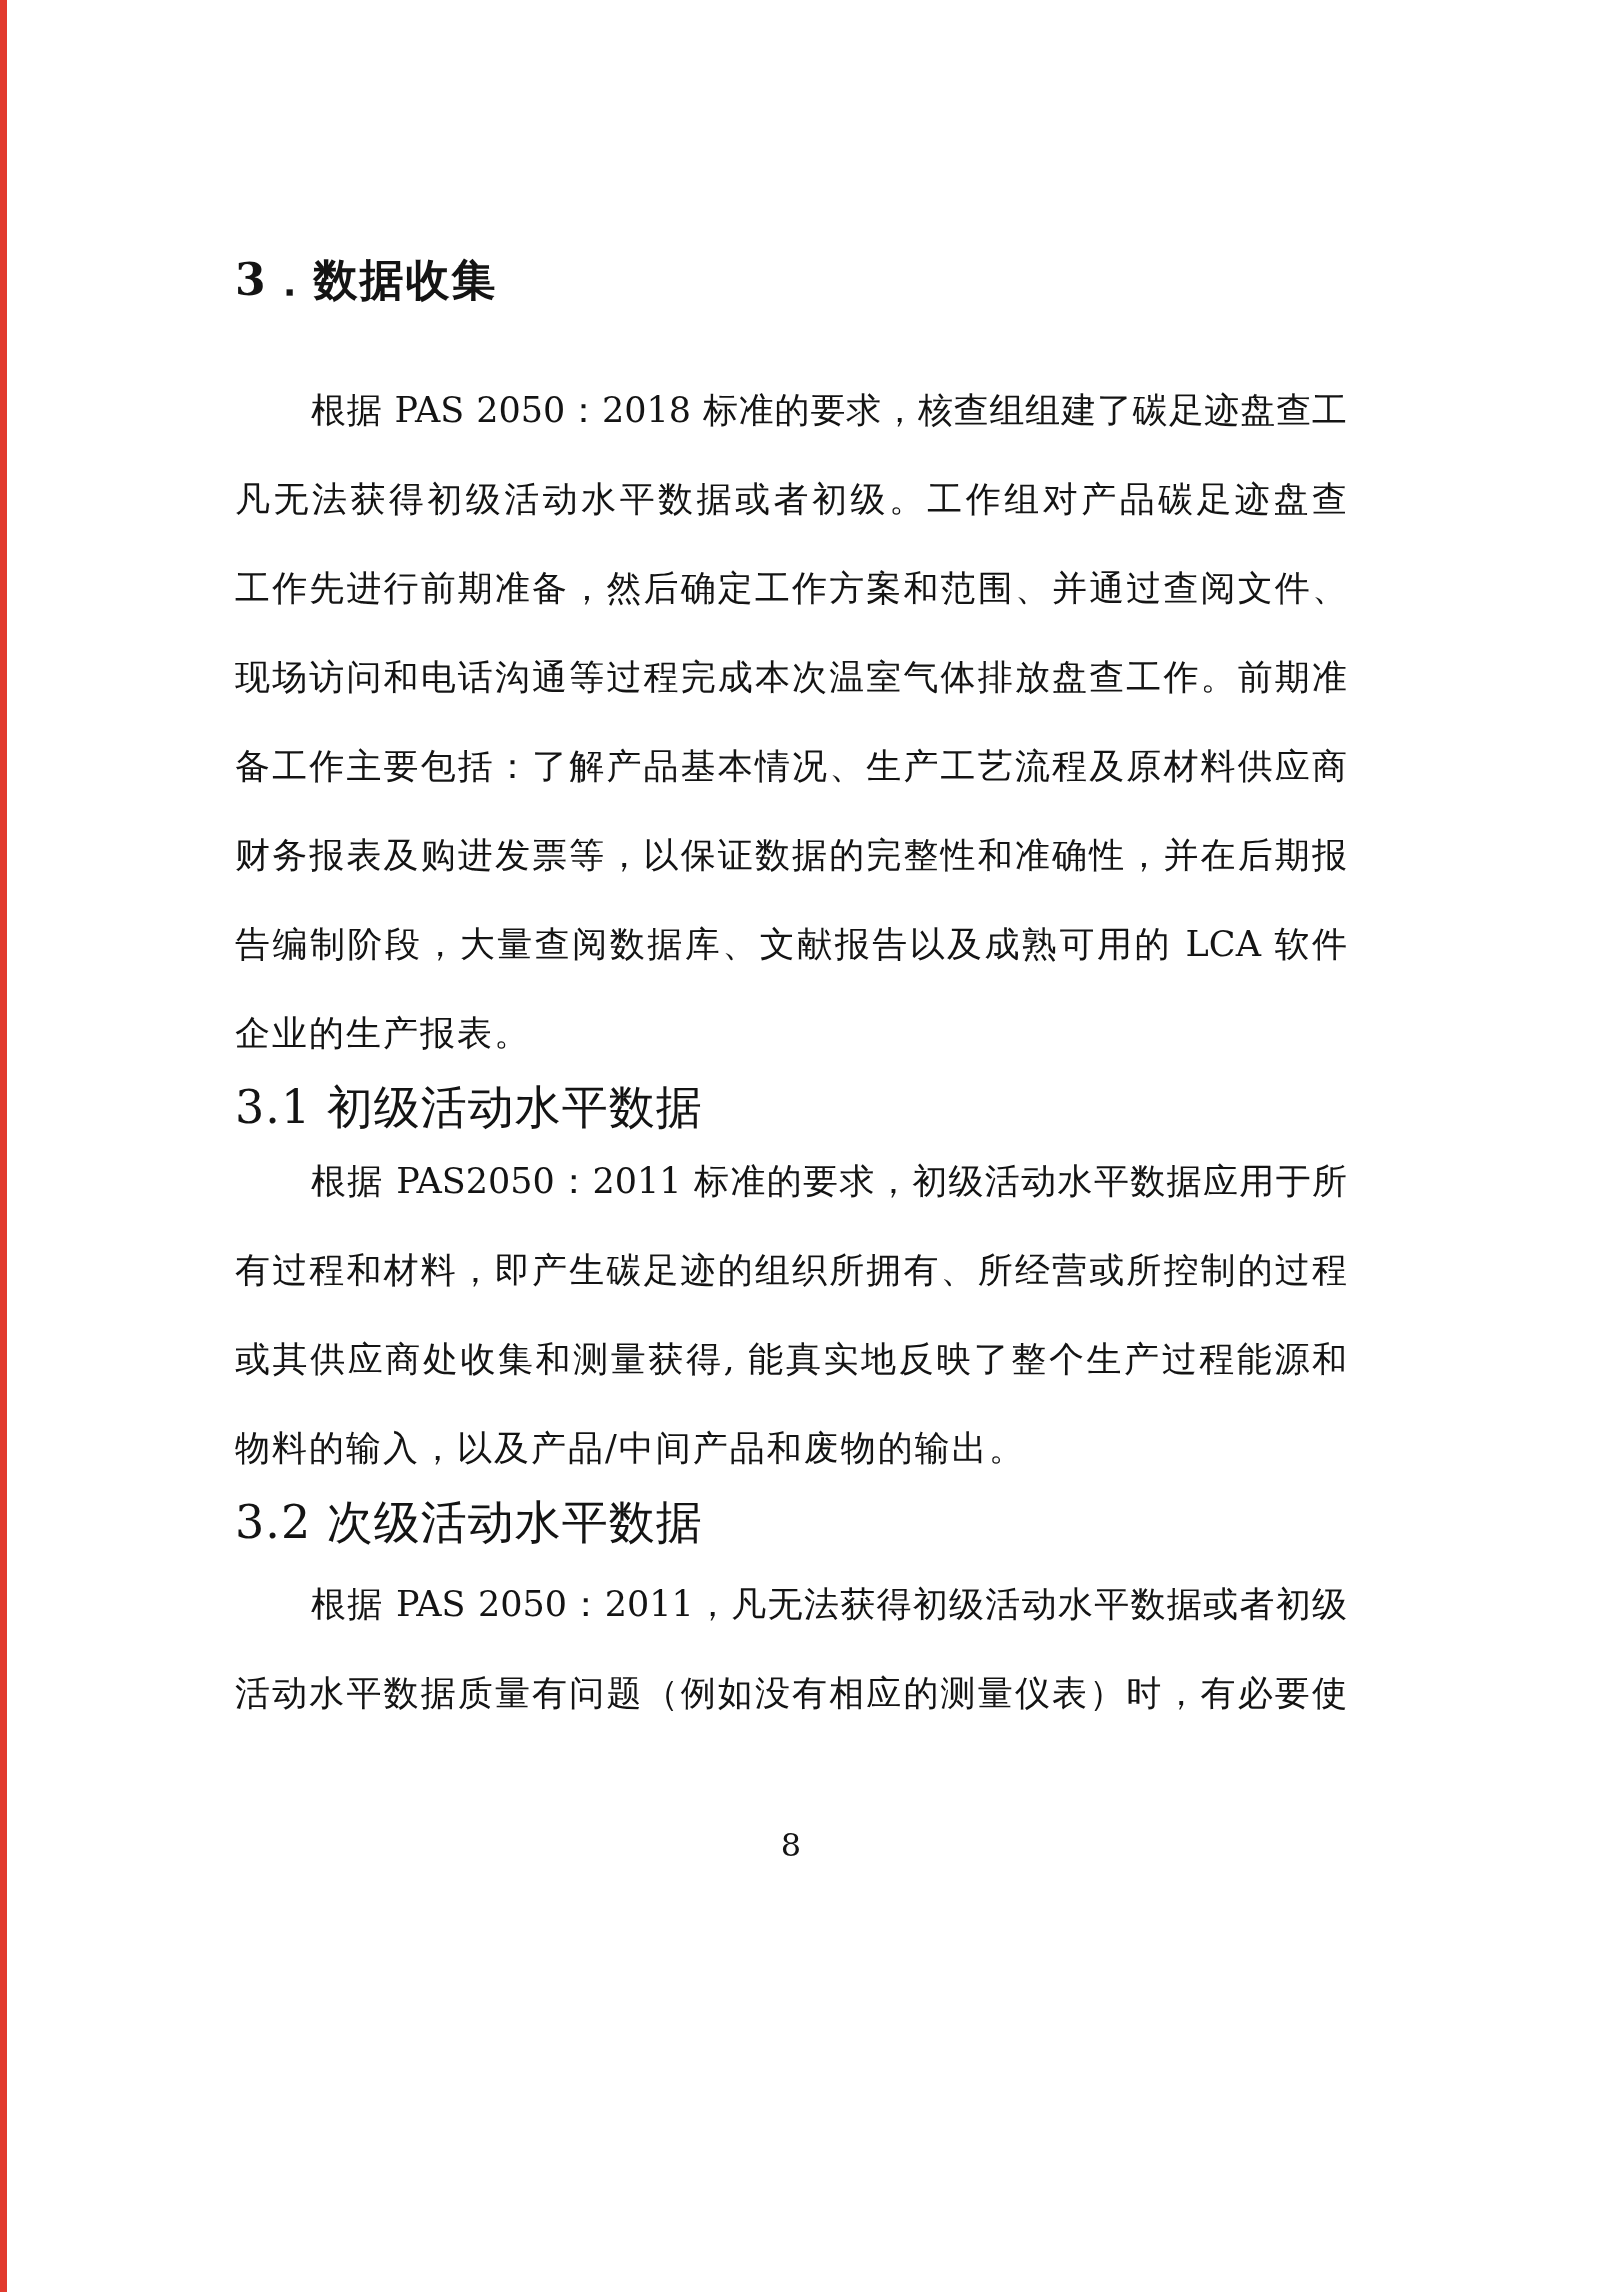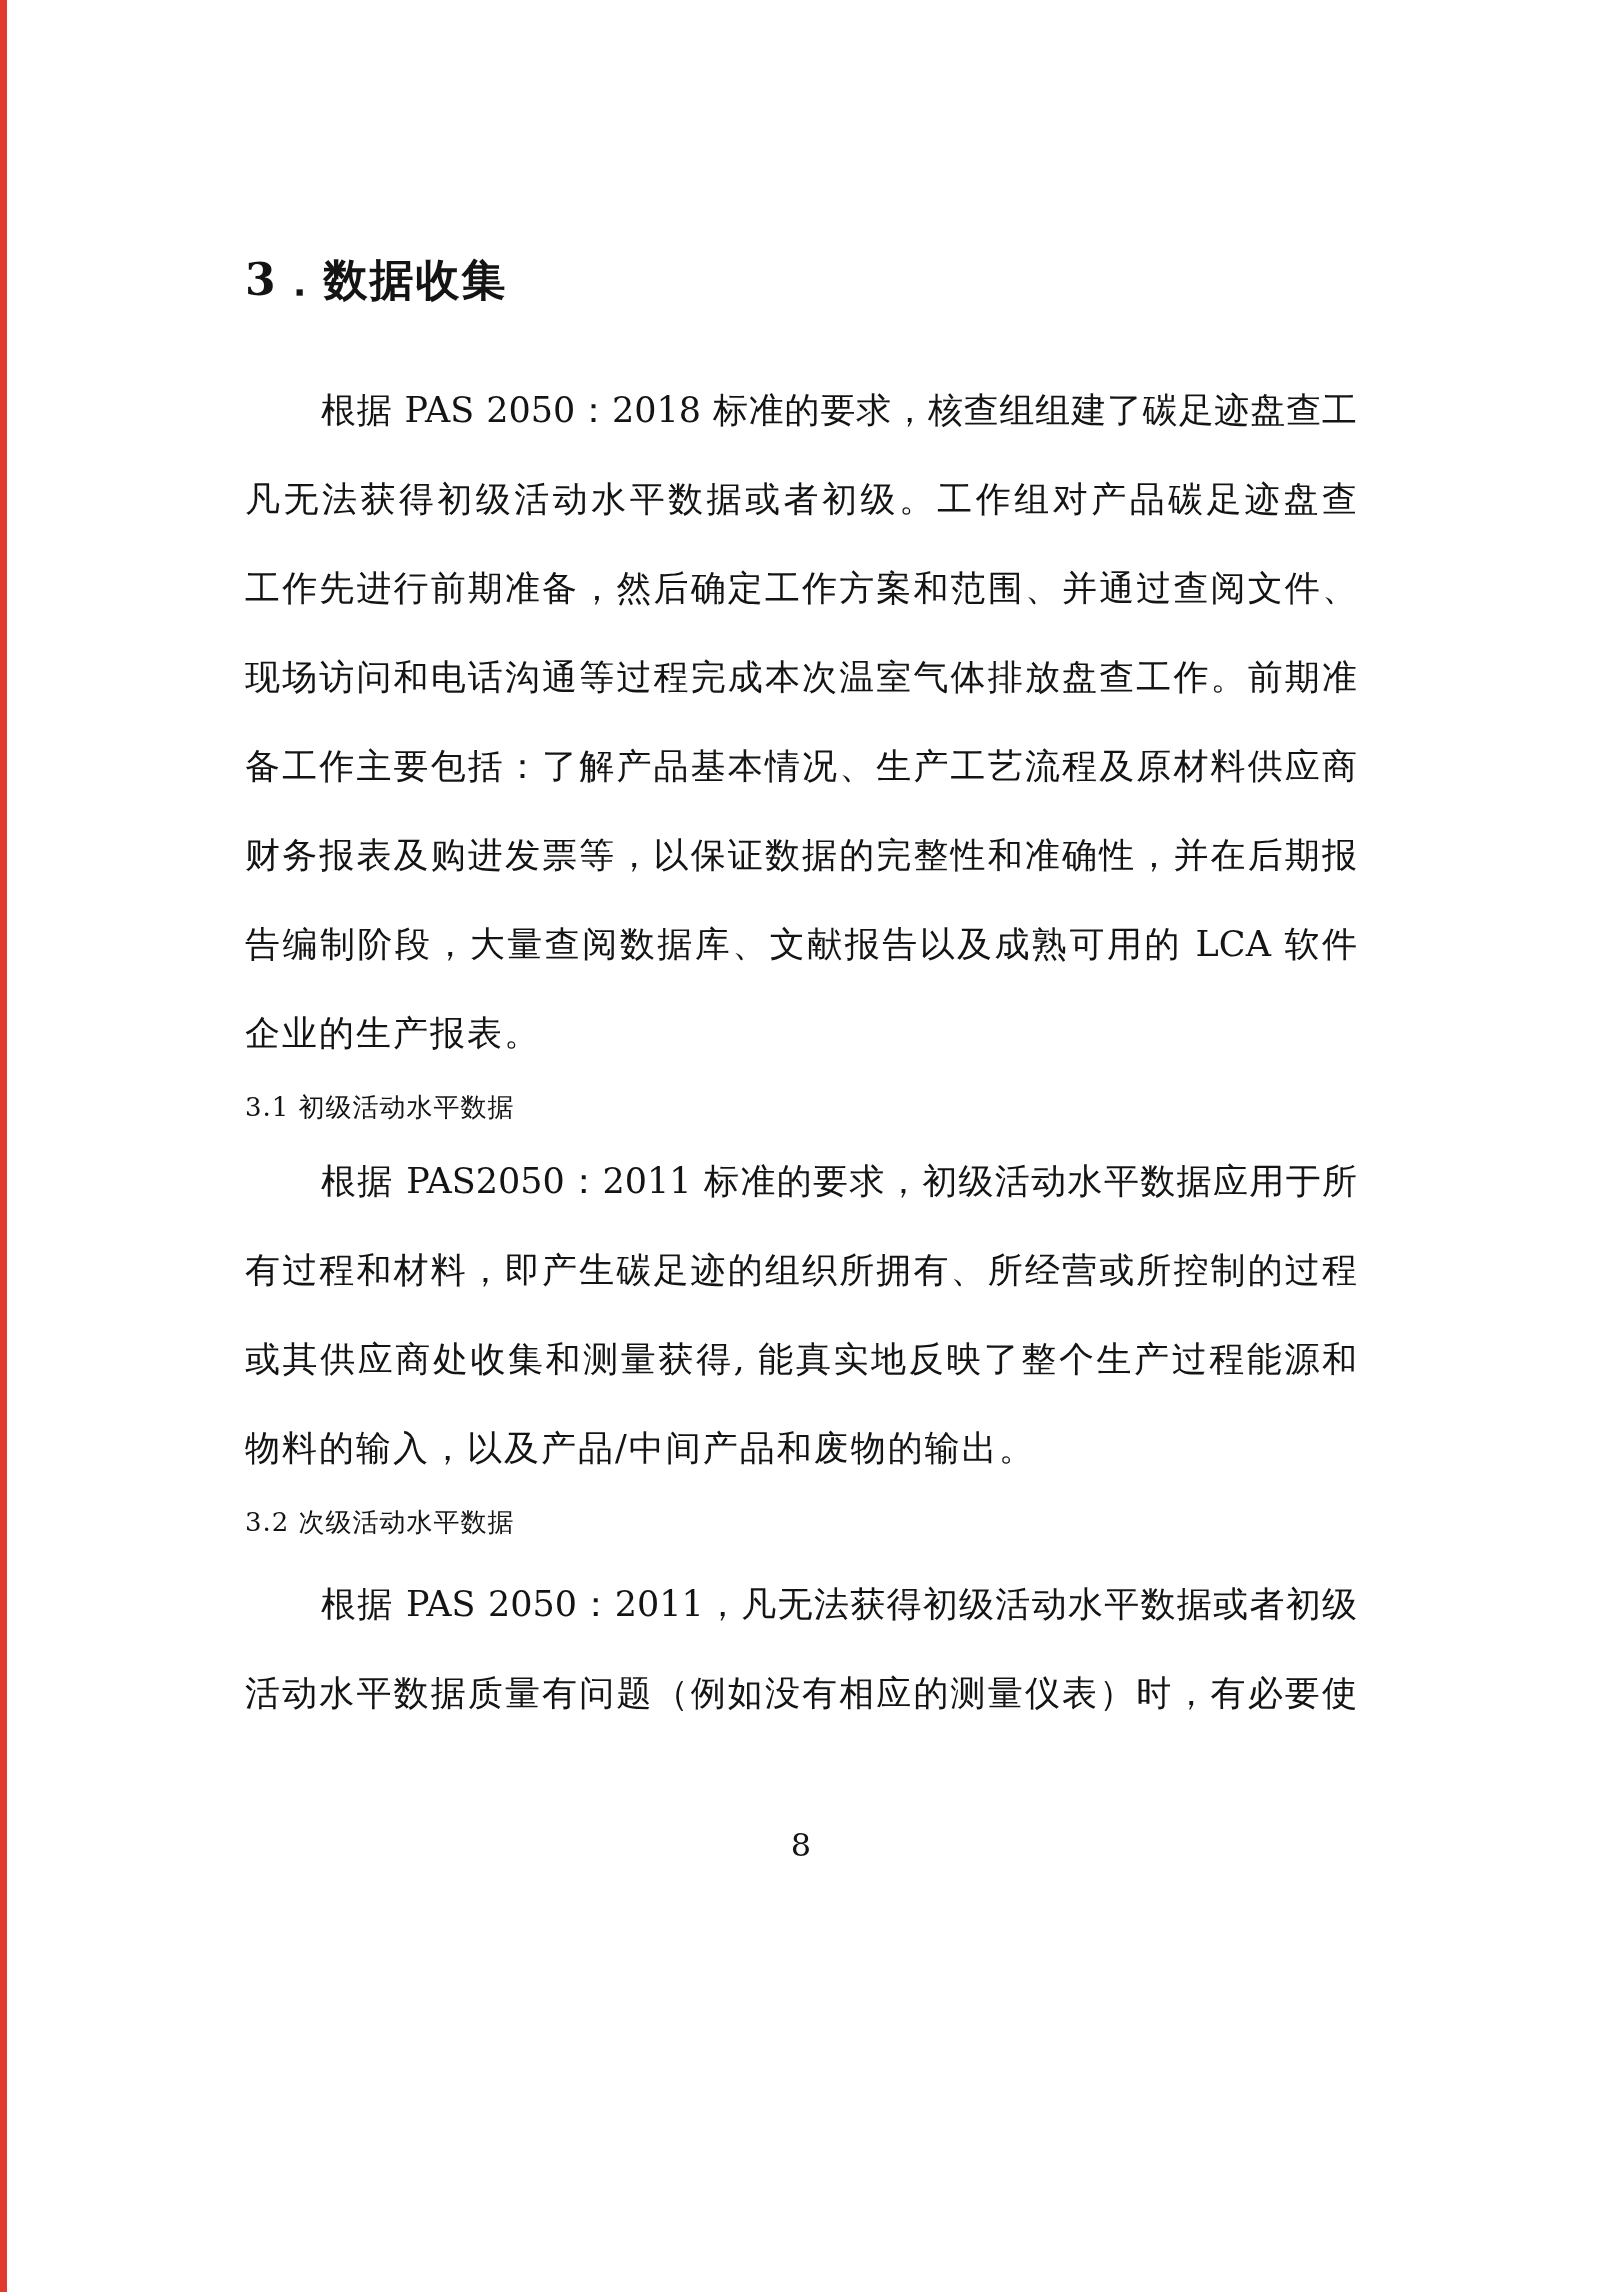--- a/index.html
+++ b/index.html
@@ -20,21 +20,21 @@
   .edge-strip {
     position: absolute;
     left: 0;
     top: 0;
     width: 6.9px;
     height: 100%;
     background: #e23a2e;
   }
   .content {
     position: absolute;
-    left: 245px;
+    left: 235px;
     top: 0;
     width: 1112px;
   }
   h1.doc-title {
     margin: 256px 0 0 0;
     font-size: 44px;
     line-height: 47px;
     font-weight: bold;
     letter-spacing: 2px;
     white-space: nowrap;
@@ -60,21 +60,21 @@
   .line.indent {
     text-indent: 76px;
   }
   .line.last {
     text-align-last: left;
     letter-spacing: 2px;
   }
   .subheading {
     height: 59px;
     line-height: 59px;
-    font-size: 26px;
+    font-size: 46px;
     font-weight: normal;
     letter-spacing: 1px;
     margin: 0;
     white-space: nowrap;
   }
   .pagenum {
     margin-top: 86px;
     height: 43px;
     line-height: 43px;
     font-size: 32px;

